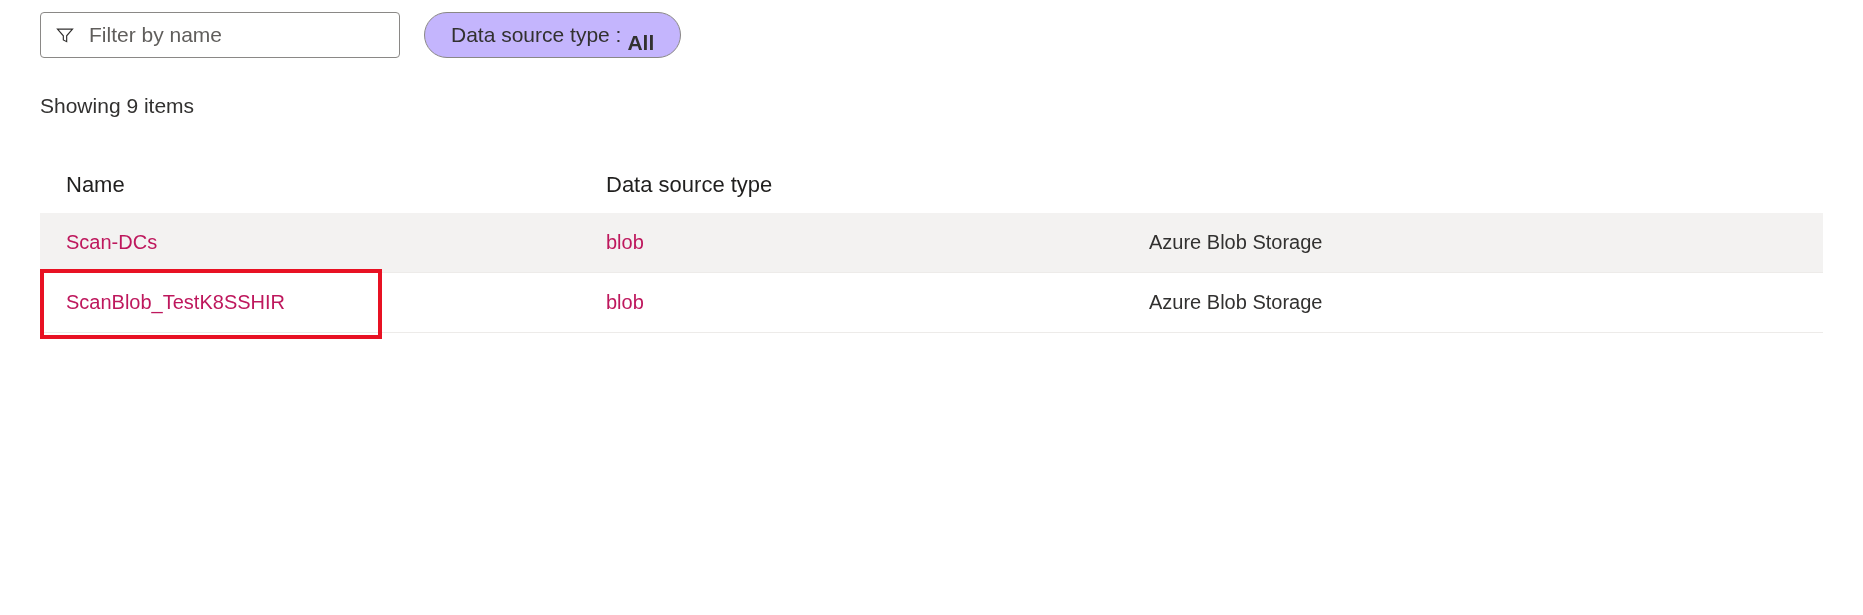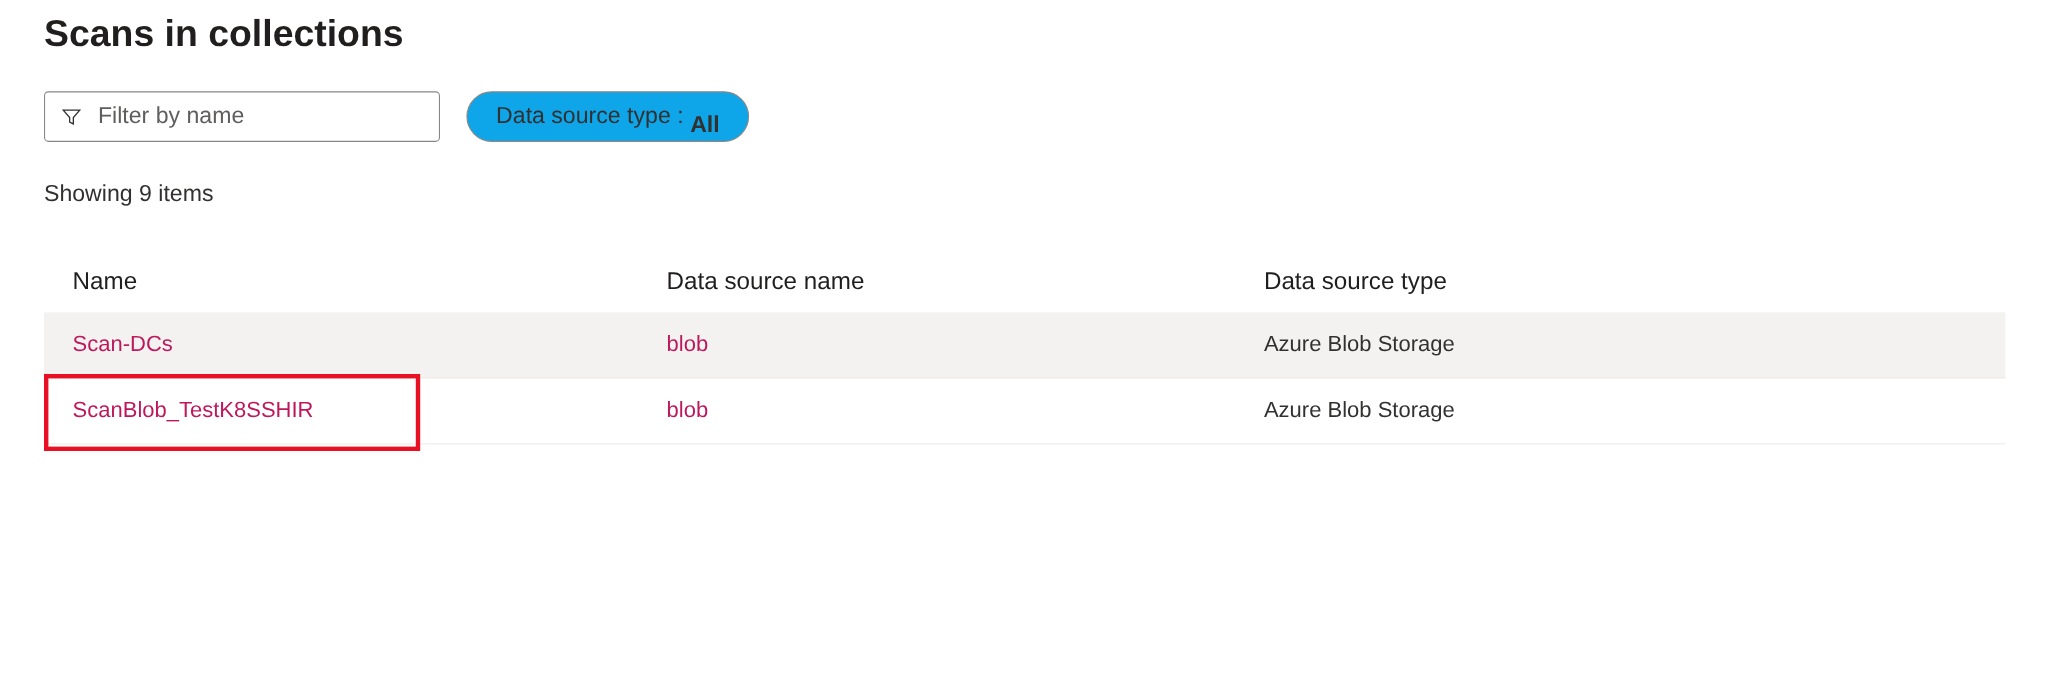--- a/index.html
+++ b/index.html
@@ -63,21 +63,21 @@
     .filter-pill {
       display: inline-flex;
       align-items: center;
       border: 1px solid #8a8886;
       border-radius: 28px;
       padding: 8px 26px;
       height: 46px;
       font-size: 21px;
       color: #323130;
       cursor: pointer;
-      background: #0ea5e9;
+      background: #c4b5fd;
     }
     .filter-pill .pill-value {
       font-weight: 700;
       margin-left: 6px;
       margin-top: 15px;
     }
     .showing-text {
       font-size: 21px;
       color: #323130;
       margin-bottom: 40px;
@@ -127,41 +127,39 @@
     .highlight-box {
       position: absolute;
       border: 4px solid #e81123;
       pointer-events: none;
     }
   </style>
 </head>
 <body>
 
 <div class="container">
-  <h1 class="page-title">Scans in collections</h1>
 
   <div class="filter-row">
     <div class="filter-input-wrapper">
       <svg class="filter-icon-svg" viewBox="0 0 24 24">
         <path d="M3 5 H21 L14 13 V20 L10 18 V13 Z"></path>
       </svg>
       <input class="filter-input" type="text" placeholder="Filter by name" style="">
     </div>
     <div class="filter-pill">
       <span>Data source type :</span>
       <span class="pill-value">All</span>
     </div>
   </div>
 
   <div class="showing-text">Showing 9 items</div>
 
   <div class="table">
     <div class="table-header">
       <div class="th col-name">Name</div>
-      <div class="th col-dsname">Data source name</div>
       <div class="th col-dstype">Data source type</div>
     </div>
 
     <div class="table-row row-0">
       <div class="col-name link-cell">Scan-DCs</div>
       <div class="col-dsname link-cell">blob</div>
       <div class="col-dstype text-cell">Azure Blob Storage</div>
     </div>
 
     <div class="table-row row-1" style="position:relative;align-items:flex-end;">

